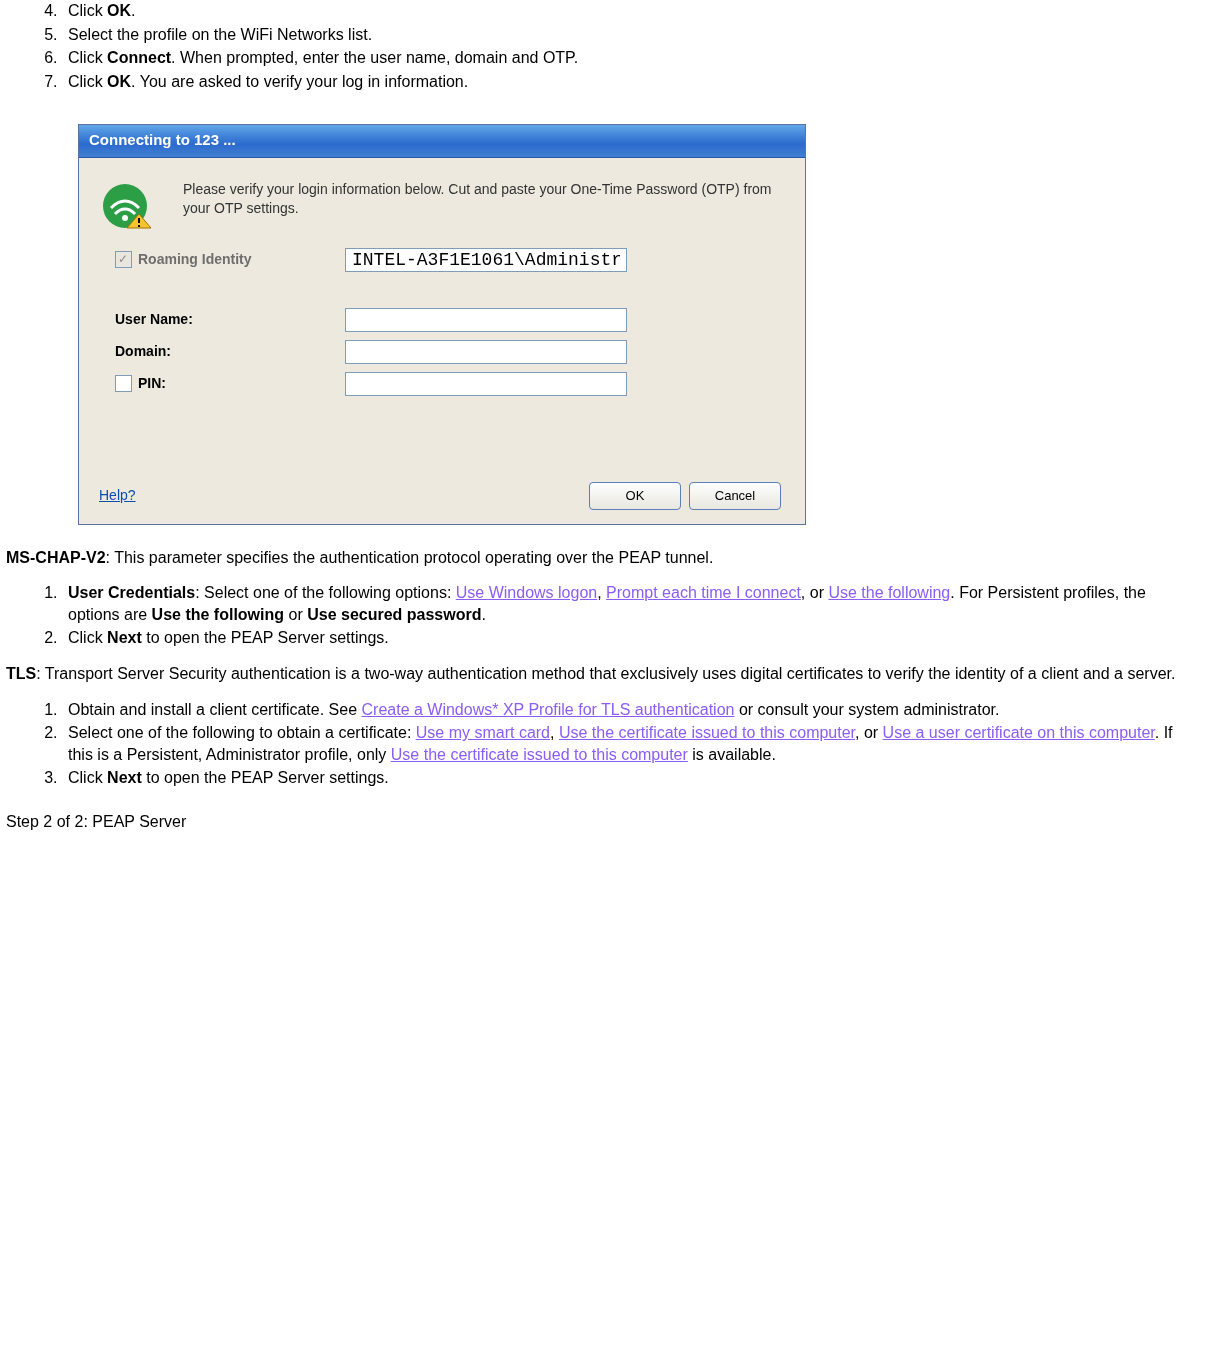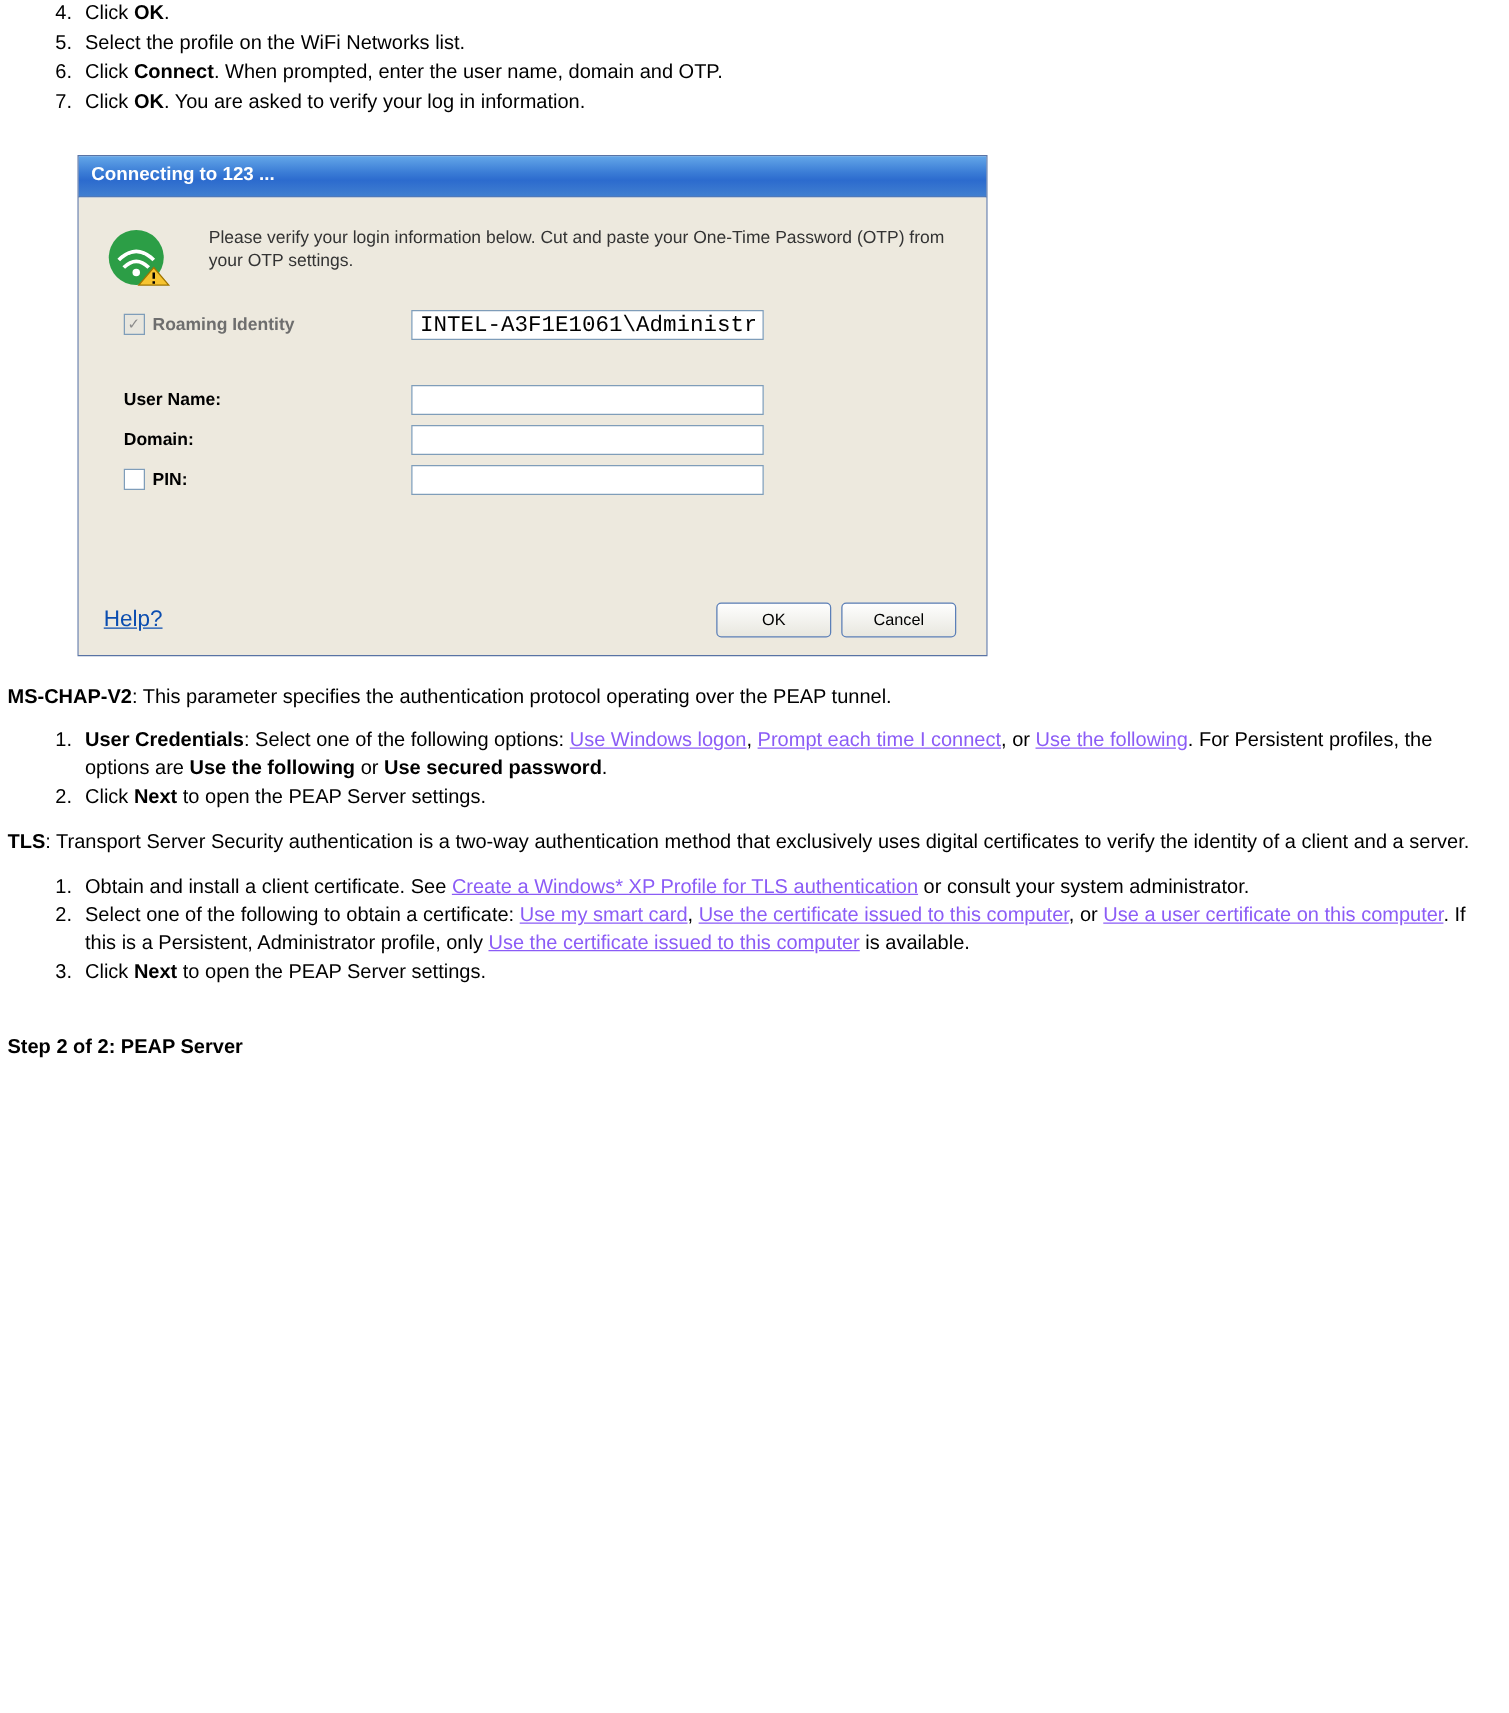--- a/index.html
+++ b/index.html
@@ -16,21 +16,21 @@
   }
   ol li {
     margin-bottom: 2px;
     padding-left: 6px;
   }
   b { font-weight: 700; }
   a { color: #8b5cf6; text-decoration: underline; }
   p { margin: 0 0 14px 0; }
 
   .dialog-wrap {
-    margin: 32px 0 22px 56px;
+    margin: 32px 0 22px 72px;
   }
   .dialog {
     width: 726px;
     border: 1px solid #5973A4;
     font-family: Tahoma, Verdana, sans-serif;
     font-size: 13px;
     color: #000;
     background: #fff;
     box-shadow: 0 0 0 1px #E0E7F2 inset;
   }
@@ -110,39 +110,39 @@
   }
   .spacer { height: 28px; }
   .button-bar {
     display: flex;
     align-items: center;
     padding: 22px 8px 4px 0;
   }
   .help-link {
     color: #0B4DB0;
     text-decoration: underline;
-    font-size: 18px;
+    font-size: 14px;
     margin-left: 4px;
   }
   .btn-spacer { flex: 1; }
   .winbtn {
     border: 1px solid #5B7FB8;
     background: linear-gradient(to bottom, #FEFEFE, #E8E7DF);
     border-radius: 4px;
     height: 28px;
     min-width: 92px;
     font-family: Tahoma, sans-serif;
     font-size: 13px;
     margin-left: 8px;
     padding: 0 18px;
     color: #000;
   }
   .step-title {
-    font-weight: 700;
-    margin-top: 38px;
+    font-weight: 400;
+    margin-top: 22px;
   }
 </style>
 </head>
 <body>
 
 <ol start="4">
   <li>
     <span>Click </span><b>OK</b><span>.</span>
   </li>
   <li>

